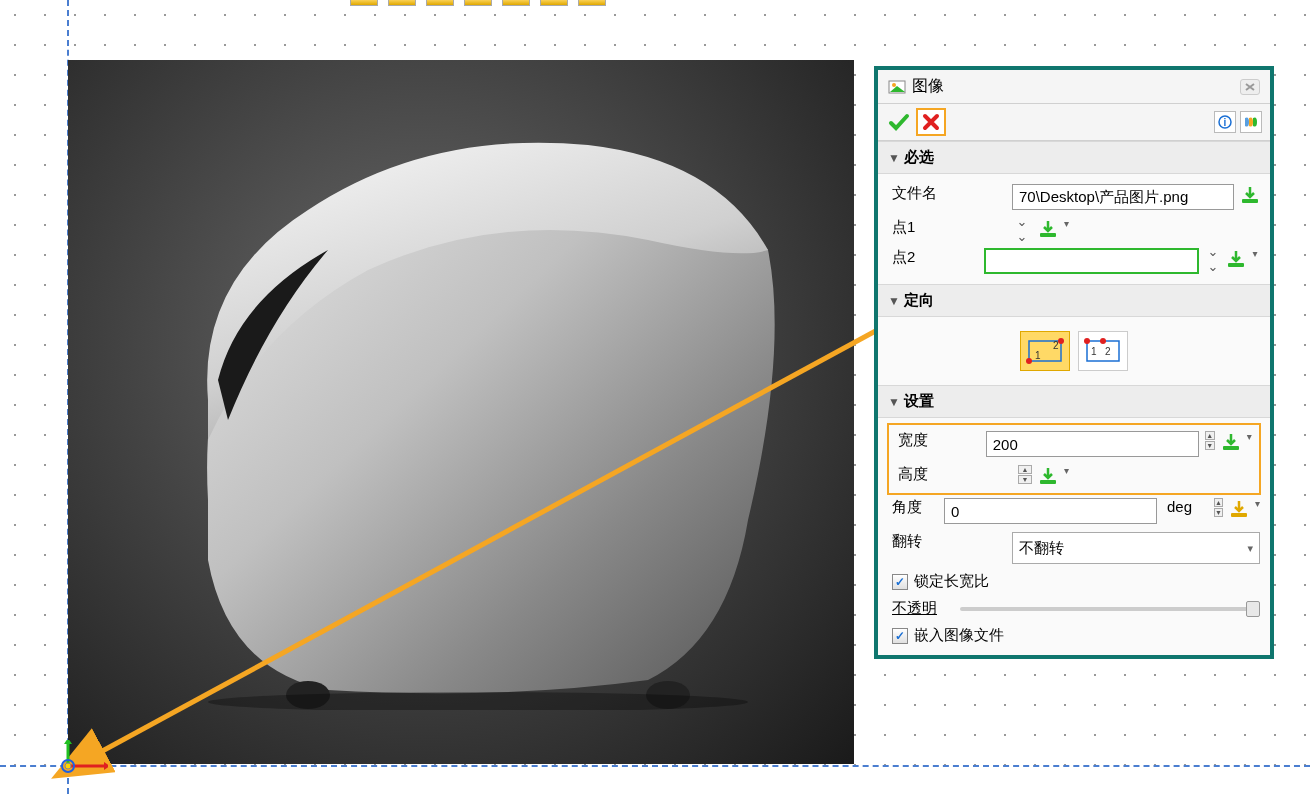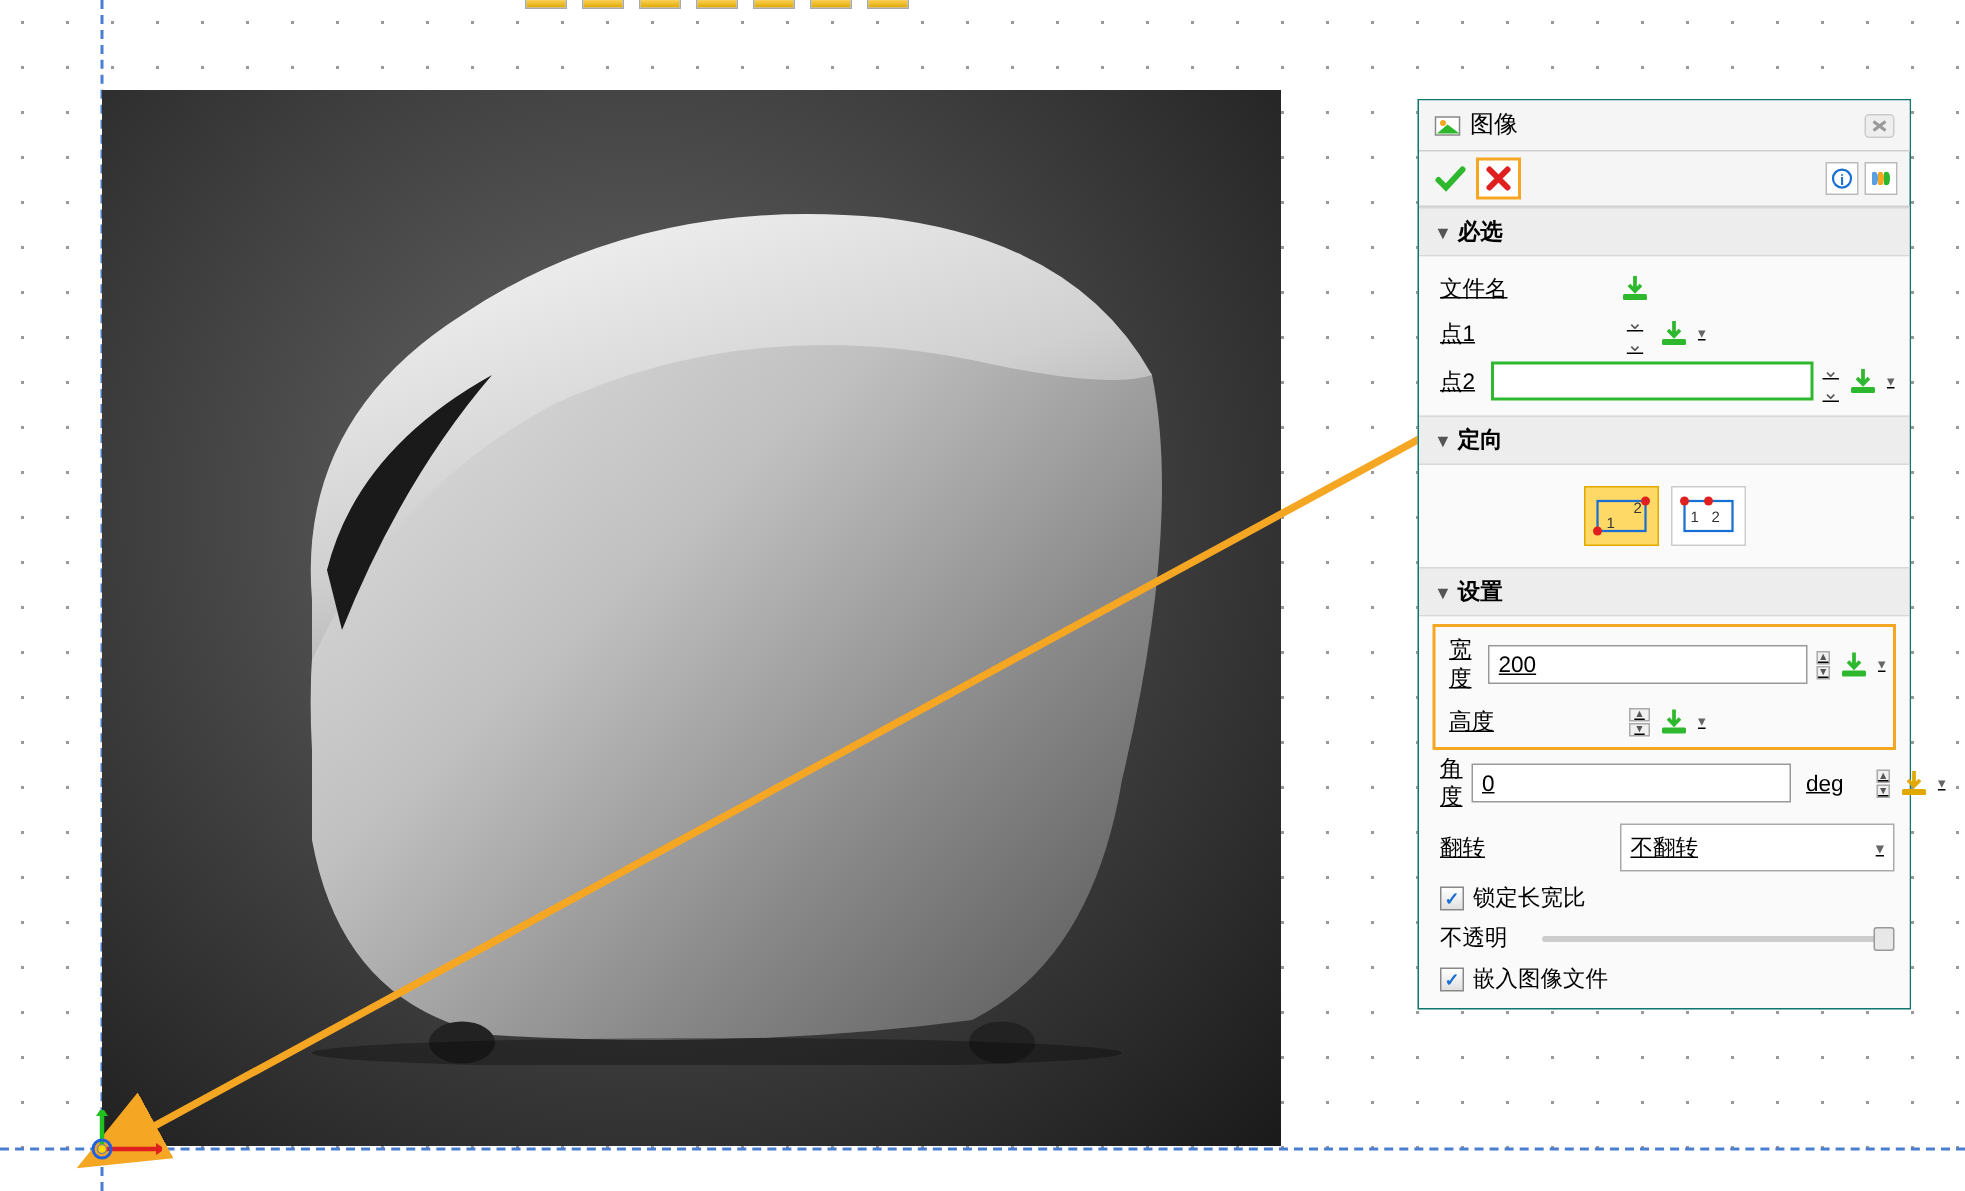--- a/index.html
+++ b/index.html
@@ -75,22 +75,22 @@
       top: 740px;
       width: 60px;
       height: 50px;
       pointer-events: none;
     }
     
     .panel {
       position: absolute;
       right: 36px;
       top: 66px;
-      width: 329px;
-      border: 1px solid #0f766e;
+      width: 400px;
+      border: 4px solid #0f766e;
       background: #f5f5f5;
       font-size: 15px;
     }
     .panel-header {
       display: flex;
       align-items: center;
       padding: 6px 10px;
       border-bottom: 1px solid #d0d0d0;
       background: #f5f5f5;
     }
@@ -169,24 +169,23 @@
     .triangle {
       color: #555;
       font-size: 12px;
     }
     .section-body {
       padding: 6px 10px;
       background: #fafafa;
     }
     .row {
       display: flex;
-      align-items: center;
+      align-items: flex-start;
       padding: 4px 0;
       gap: 6px;
-      text-decoration: underline;
     }
     .row-label {
       width: 118px;
       padding-left: 4px;
     }
     .row-input {
       flex: 1;
       height: 26px;
       border: 1px solid #999;
       background: #fff;
@@ -287,20 +286,21 @@
       justify-content: center;
       color: #1a6fd4;
       font-size: 12px;
       font-weight: bold;
     }
     .slider-row {
       display: flex;
       align-items: center;
       gap: 8px;
       padding: 4px 4px;
+      text-decoration: underline;
     }
     .slider-track {
       flex: 1;
       height: 4px;
       background: #ccc;
       border-radius: 2px;
       position: relative;
     }
     .slider-thumb {
       position: absolute;
@@ -439,20 +439,21 @@
     </div>
   </div>
 
   <div class="section-header">
     <span class="triangle">▼</span>
     <span>必选</span>
   </div>
   <div class="section-body">
     <div class="row">
       <div class="row-label">文件名</div>
+      <input class="row-input" value="70\Desktop\产品图片.png" style="">
       <span class="icon-btn">
         <svg class="dl-icon" viewBox="0 0 20 20">
             <rect x="2" y="14" width="16" height="4" rx="1" fill="#2eb82e"></rect>
             <path d="M10 2 L10 12 M6 8 L10 12 L14 8" stroke="#2eb82e" stroke-width="2.5" fill="none"></path>
           </svg>
       </span>
     </div>
     <div class="row">
       <div class="row-label">点1</div>
       <span class="icon-btn" style="font-size:13px;color:#555;">⌄<br>⌄</span>

